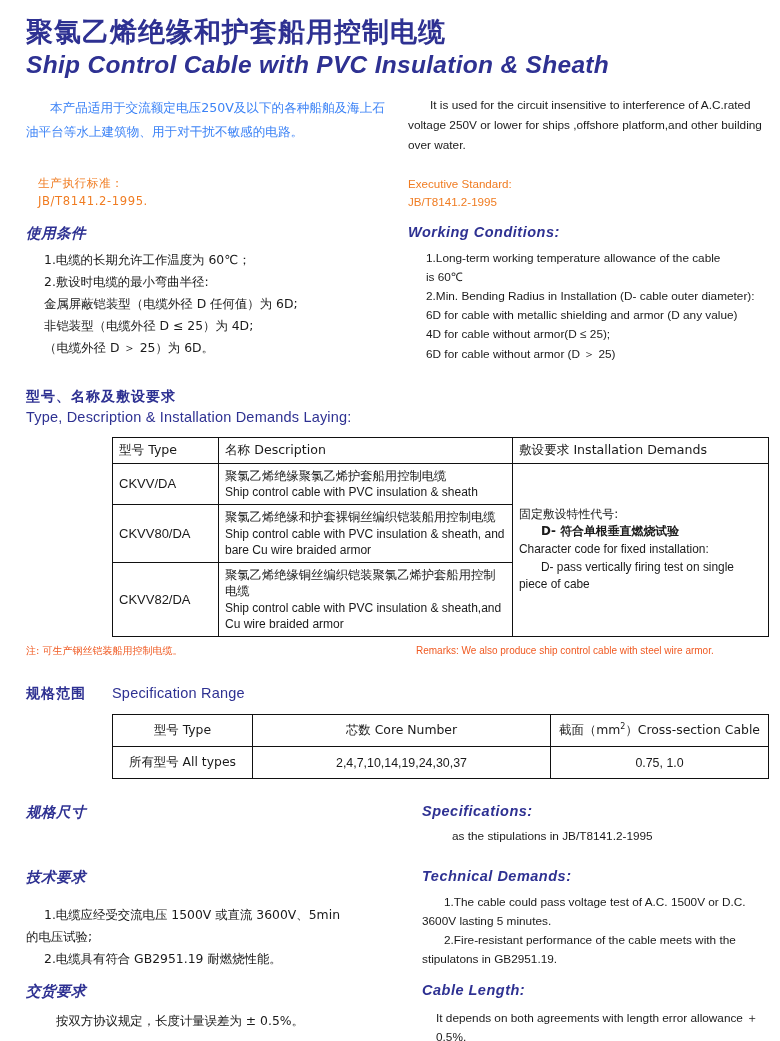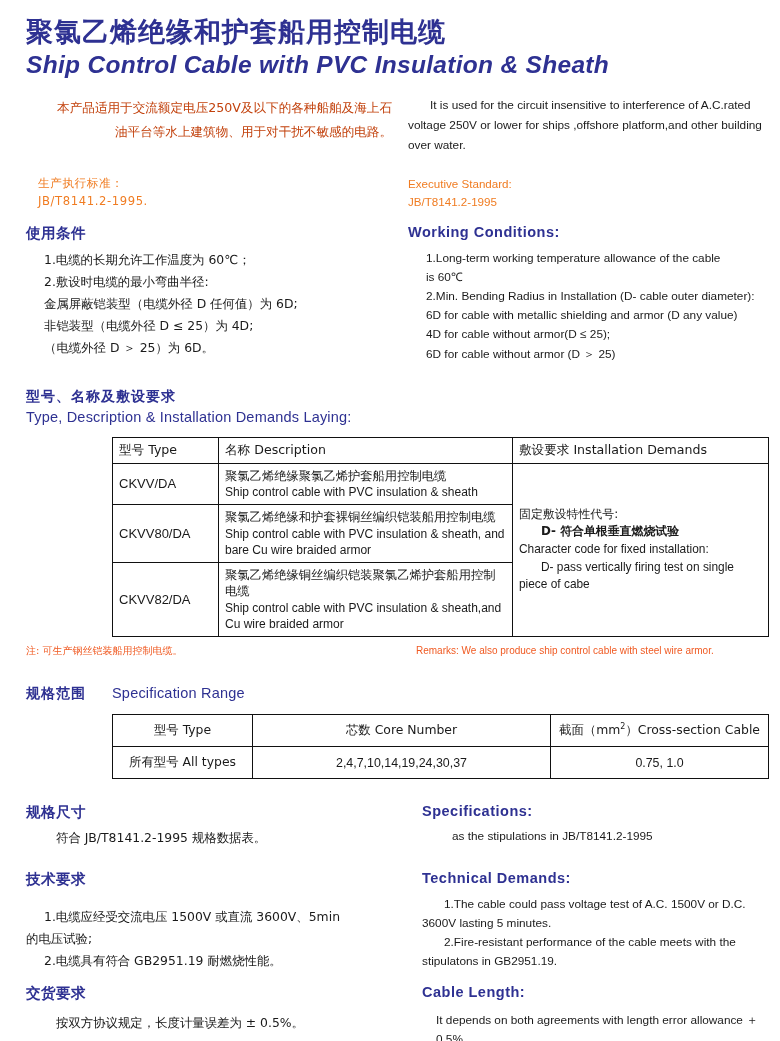--- a/index.html
+++ b/index.html
@@ -39,25 +39,24 @@
   .cols {
     display: flex;
     width: 780px;
   }
   .col-l { width: 408px; padding-left: 26px; }
   .col-r { width: 372px; }
 
   .intro-cn {
     font-size: 12.6px;
     line-height: 1.85;
-    color: #c2410c;
+    color: #3b82f6;
     text-indent: 24px;
     padding-right: 16px;
     font-family: "DejaVu Sans", "Liberation Sans", sans-serif;
-    text-align: right;
   }
   .intro-en {
     font-size: 11.8px;
     line-height: 1.66;
     color: #1a1a1a;
     text-indent: 22px;
     padding-right: 10px;
   }
 
   .std {
@@ -65,20 +64,21 @@
     font-size: 11.6px;
     line-height: 1.5;
   }
   .std-cn { font-family: "DejaVu Sans", "Liberation Sans", sans-serif; letter-spacing: 0.6px; }
 
   .h-sec {
     color: #2e3192;
     font-weight: bold;
     font-size: 14.5px;
     letter-spacing: 0.5px;
+    font-style: italic;
   }
   .h-sec.cn { font-family: "DejaVu Sans", "Liberation Sans", sans-serif; }
 
   .list-cn {
     font-size: 12.4px;
     line-height: 1.78;
     font-family: "DejaVu Sans", "Liberation Sans", sans-serif;
   }
   .list-en {
     font-size: 11.8px;
@@ -278,21 +278,20 @@
         <td>2,4,7,10,14,19,24,30,37</td>
         <td>0.75,  1.0</td>
       </tr>
     </tbody>
   </table>
 </div>
 
 <div class="cols" style="margin-top:24px;">
   <div class="col-l">
     <div class="h-sec cn">规格尺寸</div>
-    <div class="blk-note-cn" style="margin-top:5px;">符合 JB/T8141.2-1995 规格数据表。</div>
   </div>
   <div class="col-r">
     <div class="h-sec" style="padding-left:14px;">Specifications:</div>
     <div class="blk-note-en" style="margin-top:8px;padding-left:44px;">as the stipulations in JB/T8141.2-1995</div>
   </div>
 </div>
 
 <div class="cols" style="margin-top:22px;">
   <div class="col-l">
     <div class="h-sec cn">技术要求</div>

